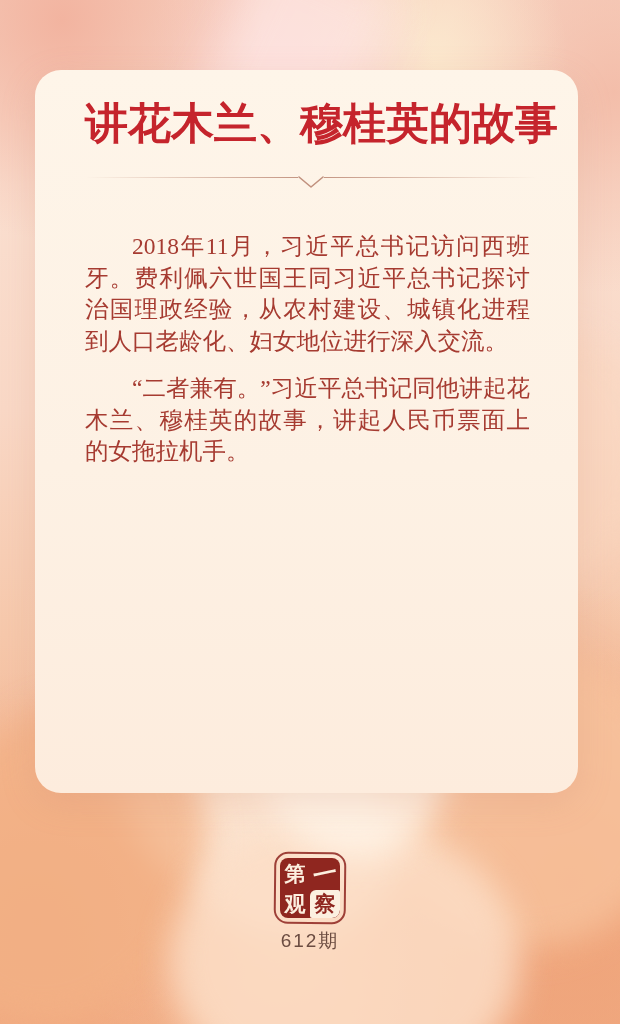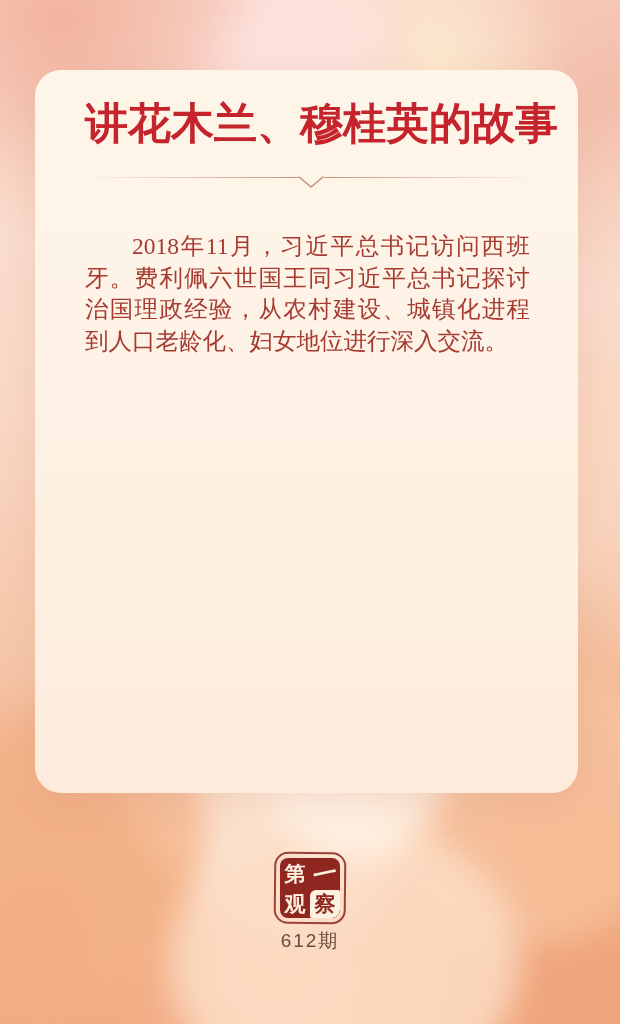--- a/index.html
+++ b/index.html
@@ -148,20 +148,21 @@
       <span>
         <svg width="26" height="13" viewBox="0 0 26 13">
           <polyline points="1,1 13,11 25,1" fill="none" stroke="#c1917e" stroke-width="1.6" stroke-linecap="round" stroke-linejoin="round"></polyline>
         </svg>
       </span>
       <div class="line right"></div>
     </div>
 
     <div class="article">
       <p>2018年11月，习近平总书记访问西班牙。费利佩六世国王同习近平总书记探讨治国理政经验，从农村建设、城镇化进程到人口老龄化、妇女地位进行深入交流。</p>
+      <p>“二者兼有。”习近平总书记同他讲起花木兰、穆桂英的故事，讲起人民币票面上的女拖拉机手。</p>
     </div>
   </div>
 
   <div class="seal">
     <div class="seal-border"></div>
     <div class="seal-core">
       <div class="seal-cell">第</div>
       <div class="seal-cell yi">一</div>
       <div class="seal-cell">观</div>
       <div class="seal-cell carved">察</div>

